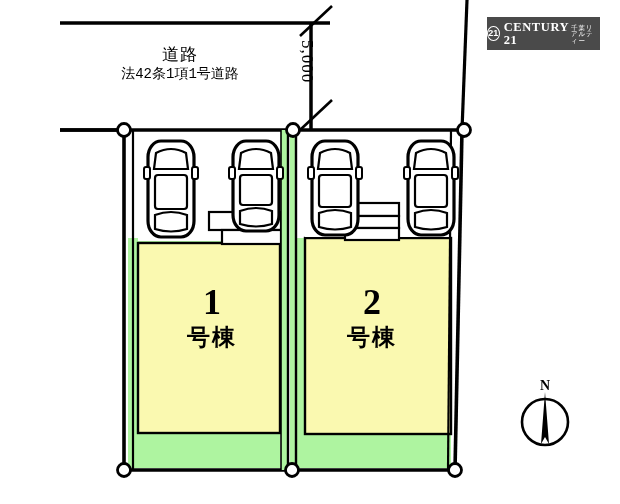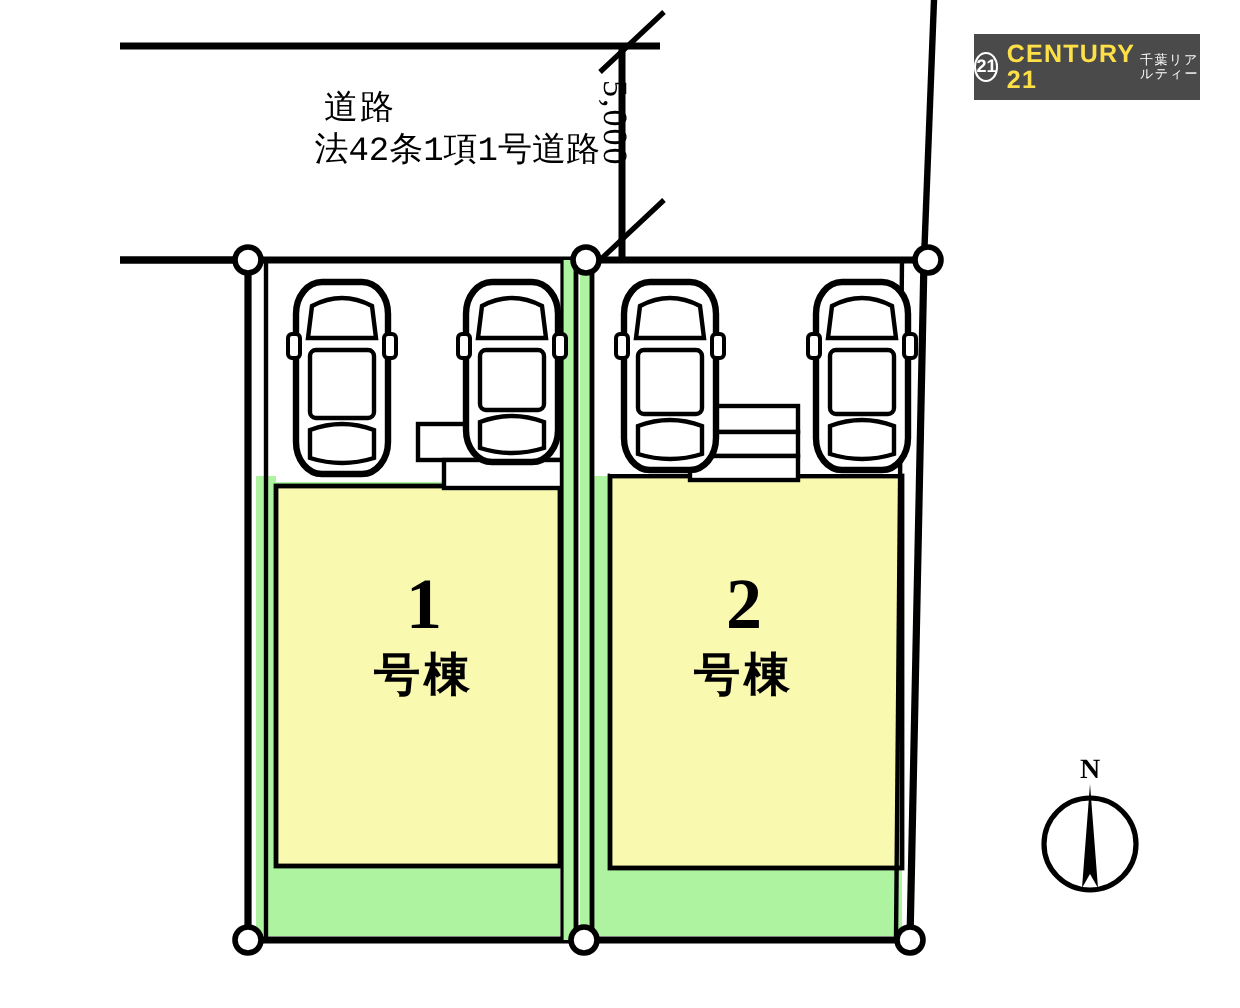--- a/index.html
+++ b/index.html
@@ -25,40 +25,40 @@
   .logo-row { display:flex; align-items:center; gap:4px; }
   .logo-mark {
     width:15px; height:15px; border-radius:50%;
     border:1.6px solid #ffffff;
     color:#ffffff; font-size:9px; font-weight:bold;
     display:flex; align-items:center; justify-content:center;
     font-family:"Liberation Sans", sans-serif;
     line-height:1;
   }
   .logo-text {
-    color:#fde047; font-size:12.5px; font-weight:bold;
+    color:#ffffff; font-size:12.5px; font-weight:bold;
     letter-spacing:0.6px;
-    font-family:Liberation Sans, sans-serif;
+    font-family:Liberation Serif, serif;
     line-height:1;
   }
   .logo-sub {
     color:#ffffff; font-size:6.5px; letter-spacing:0.8px;
     font-family:"Liberation Sans", sans-serif;
     margin-top:2px; line-height:1;
   }
 
   
   .road-label {
     position:absolute; left:60px; top:45px; width:240px;
     text-align:center; color:#000;
     font-family:Liberation Mono, monospace;
     line-height:1.25;
   }
   .road-label .l1 { font-size:17px; letter-spacing:1px; }
-  .road-label .l2 { font-size:17px; letter-spacing:0px;text-align:right; }
+  .road-label .l2 { font-size:14px; letter-spacing:0px; }
 
   
   .dim-5000 {
     position:absolute; left:317px; top:40px;
     font-size:17px; color:#000;
     font-family:"Liberation Serif", serif;
     transform:rotate(90deg);
     transform-origin:left top;
     white-space:nowrap;
     letter-spacing:1px;

